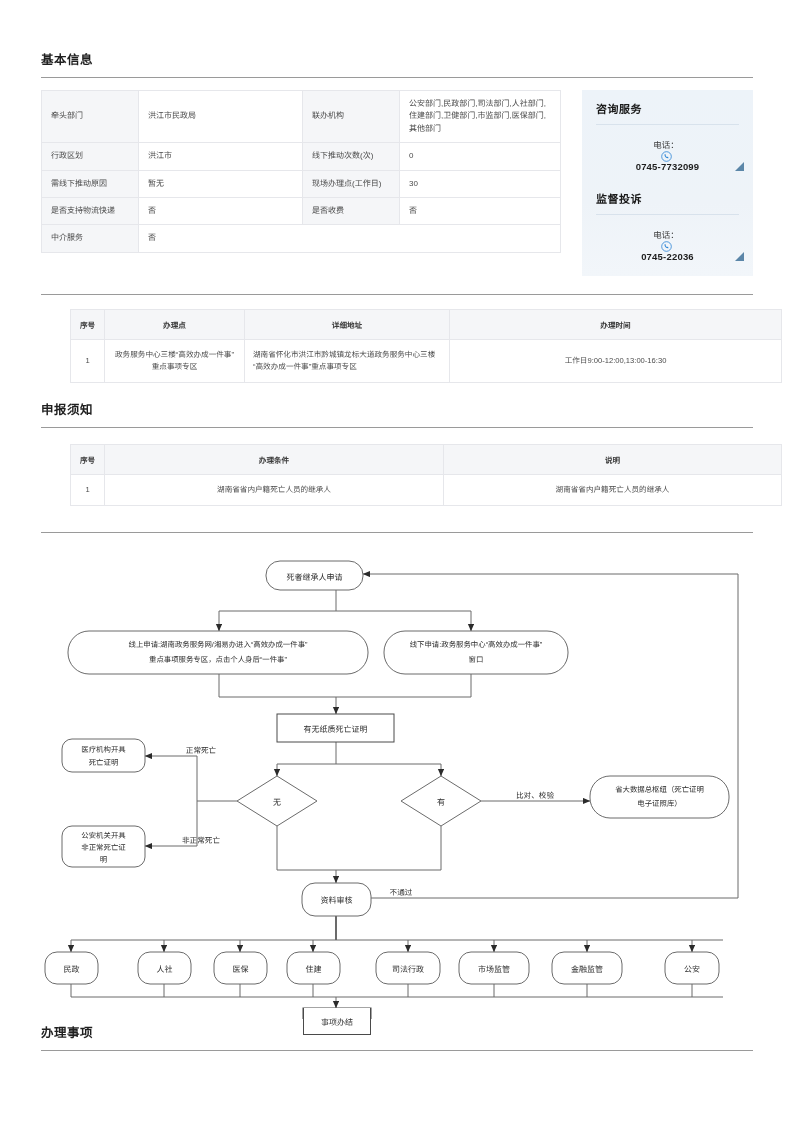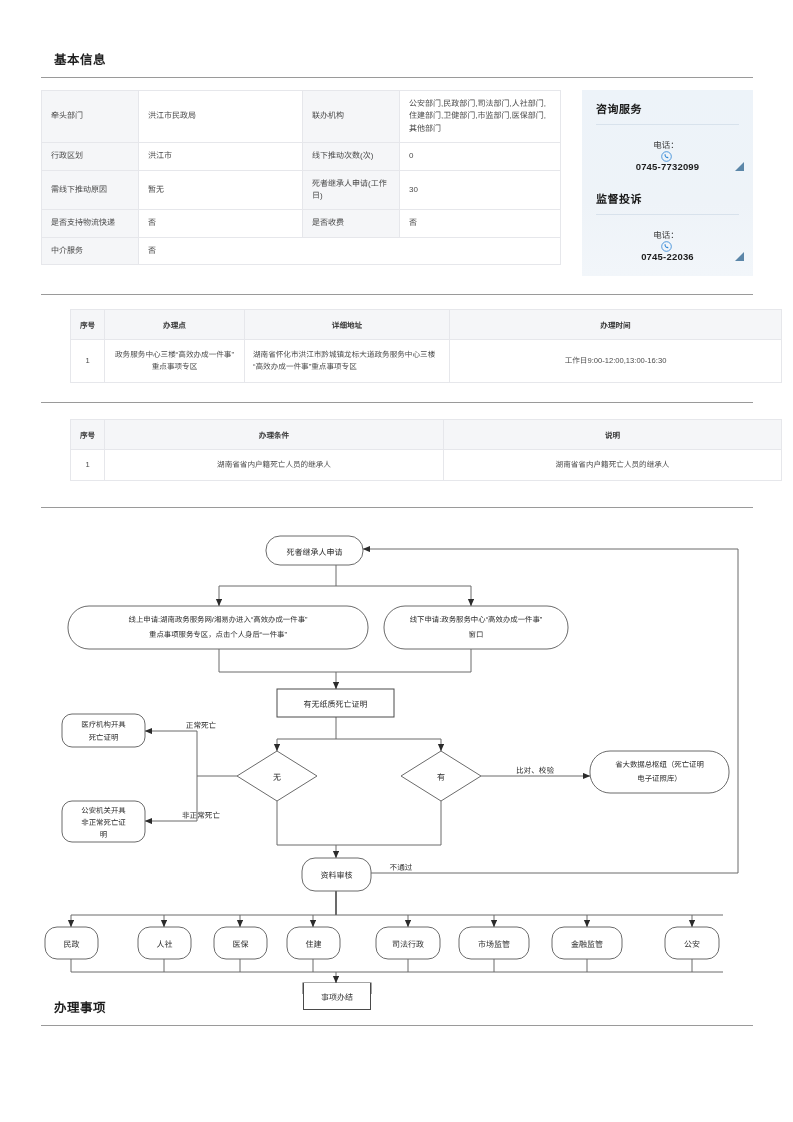--- a/index.html
+++ b/index.html
@@ -26,21 +26,20 @@
   
   .section {
     margin-bottom: 0;
   }
   .sec-title {
     font-size: 12.5px;
     font-weight: bold;
     color: #1f1f1f;
     letter-spacing: .5px;
     line-height: 16px;
-    margin-left: 13px;
   }
   .sec-rule {
     height: 0;
     border-top: 1px solid #9a9a9a;
     margin-top: 9px;
   }
 
   
   .basic-wrap {
     display: flex;
@@ -221,21 +220,21 @@
           </tr>
           <tr>
             <td class="lab">行政区划</td>
             <td class="val">洪江市</td>
             <td class="lab">线下推动次数(次)</td>
             <td class="val">0</td>
           </tr>
           <tr>
             <td class="lab">需线下推动原因</td>
             <td class="val">暂无</td>
-            <td class="lab">死者继承人申请(工作日)</td>
+            <td class="lab">现场办理点(工作日)</td>
             <td class="val">30</td>
           </tr>
           <tr>
             <td class="lab">是否支持物流快递</td>
             <td class="val">否</td>
             <td class="lab">是否收费</td>
             <td class="val">否</td>
           </tr>
           <tr>
             <td class="lab">中介服务</td>
@@ -304,20 +303,21 @@
             <td>政务服务中心三楼“高效办成一件事”重点事项专区</td>
             <td style="text-align:left">湖南省怀化市洪江市黔城镇龙标大道政务服务中心三楼“高效办成一件事”重点事项专区</td>
             <td>工作日9:00-12:00,13:00-16:30</td>
           </tr>
         </tbody>
       </table>
     </div>
   </div>
 
   <div class="section" style="margin-top:19px;">
+    <div class="sec-title">申报须知</div>
     <div class="sec-rule"></div>
     <div class="tbl-wrap" style="margin-top:16px;">
       <table class="lst">
         <colgroup>
             <col style="width:34px">
             <col style="width:339px">
             <col>
           </colgroup>
         <thead>
           <tr>

